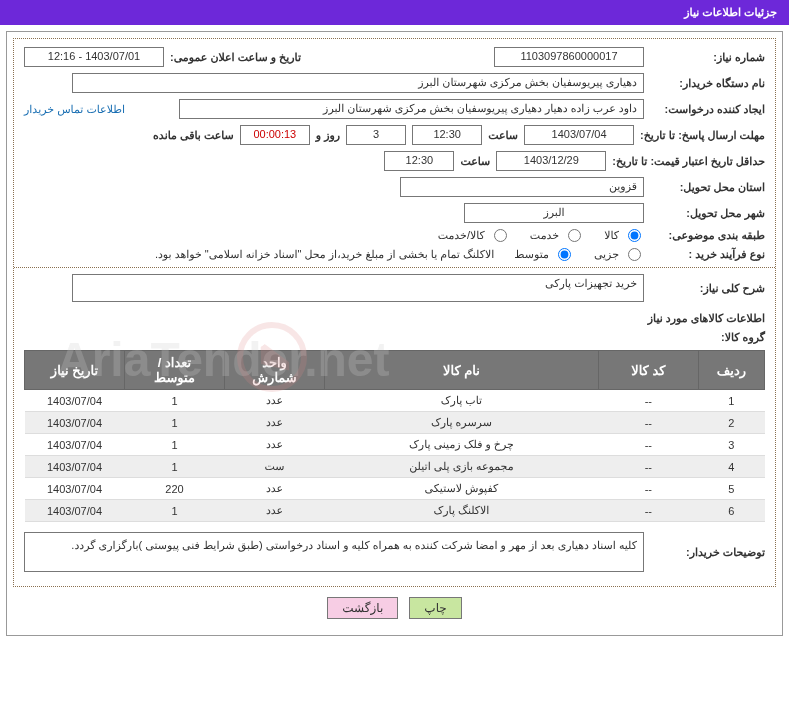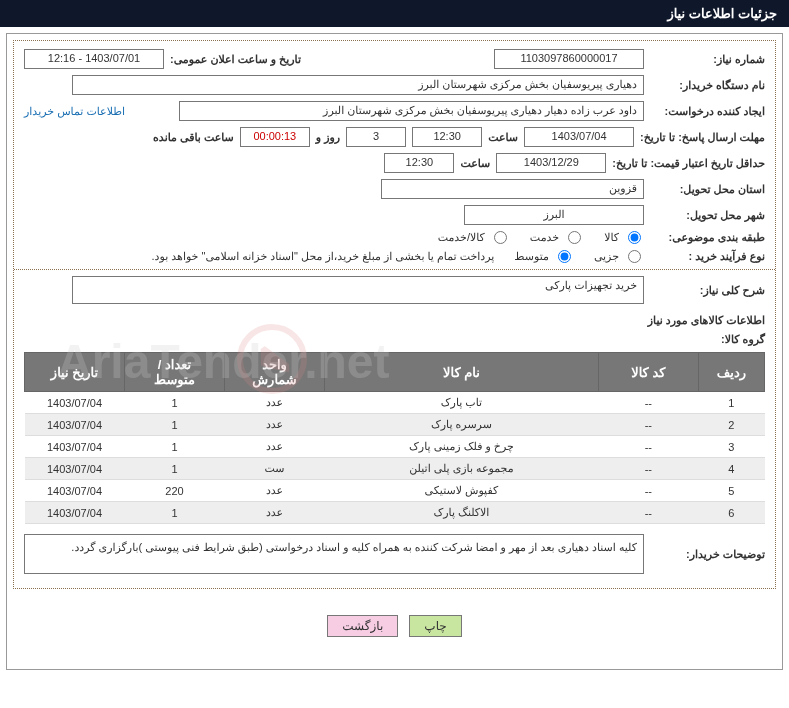--- a/index.html
+++ b/index.html
@@ -5,24 +5,24 @@
 * { box-sizing: border-box; margin: 0; padding: 0; }
 body {
   font-family: Tahoma, Arial, sans-serif;
   font-size: 11px;
   background: #fff;
   width: 789px;
   color: #333;
   direction: rtl;
 }
 .header-bar {
-  background: #0f172a;
+  background: #6d28d9;
   color: #fff;
   padding: 6px 12px;
-  font-size: 13px;
+  font-size: 11px;
   font-weight: bold;
 }
 .outer-frame {
   border: 1px solid #999;
   margin: 6px;
   padding: 6px;
 }
 .inner-frame {
   border: 1px dotted #8a7050;
   padding: 8px 10px;
@@ -122,21 +122,21 @@
   border-bottom: 1px solid #ddd;
 }
 table.data tr:nth-child(even) td { background: #eee; }
 .buttons {
   text-align: center;
   margin: 10px 0;
 }
 .btn {
   border: 1px solid #777;
   padding: 3px 14px;
-  margin: 16px 4px;
+  margin: 0 4px;
   font-size: 12px;
   cursor: pointer;
   display: inline-block;
 }
 .btn-print { background: #c8e6a0; }
 .btn-back  { background: #f7cde4; }
 .radio { margin: 0 3px; }
 .radio-lbl { margin-left: 14px; }
 .note-text { color: #333; }
 hr.dott { border: none; border-top: 1px dotted #8a7050; margin: 6px -10px; }
@@ -187,21 +187,21 @@
 
     <div class="row">
       <span class="label">حداقل تاریخ اعتبار قیمت: تا تاریخ:</span>
       <span class="field" style="width:110px">1403/12/29</span>
       <span class="label-inline">ساعت</span>
       <span class="field" style="width:70px">12:30</span>
     </div>
 
     <div class="row">
       <span class="label">استان محل تحویل:</span>
-      <span class="field" style="width:263px;text-align:right">قزوین</span>
+      <span class="field" style="width:244px;text-align:right">قزوین</span>
     </div>
 
     <div class="row">
       <span class="label">شهر محل تحویل:</span>
       <span class="field" style="width:180px;text-align:center">البرز</span>
     </div>
 
     <div class="row">
       <span class="label">طبقه بندی موضوعی:</span>
       <input type="radio" class="radio" name="cat" checked="" style="">
@@ -211,21 +211,21 @@
       <input type="radio" class="radio" name="cat" style="">
       <span class="radio-lbl">کالا/خدمت</span>
     </div>
 
     <div class="row">
       <span class="label">نوع فرآیند خرید :</span>
       <input type="radio" class="radio" name="proc" style="">
       <span class="radio-lbl">جزیی</span>
       <input type="radio" class="radio" name="proc" checked="" style="">
       <span class="radio-lbl">متوسط</span>
-      <span class="note-text">پرداخت تمام یا بخشی از مبلغ خرید،از محل "اسناد خزانه اسلامی" خواهد بود.</span>
+      <span class="note-text">الاکلنگ تمام یا بخشی از مبلغ خرید،از محل "اسناد خزانه اسلامی" خواهد بود.</span>
     </div>
 
     <hr class="dott">
 
     <div class="row">
       <span class="label">شرح کلی نیاز:</span>
       <span class="field field-wide" style="min-height:28px">خرید تجهیزات پارکی</span>
     </div>
 
     <div class="section-title">اطلاعات کالاهای مورد نیاز</div>

